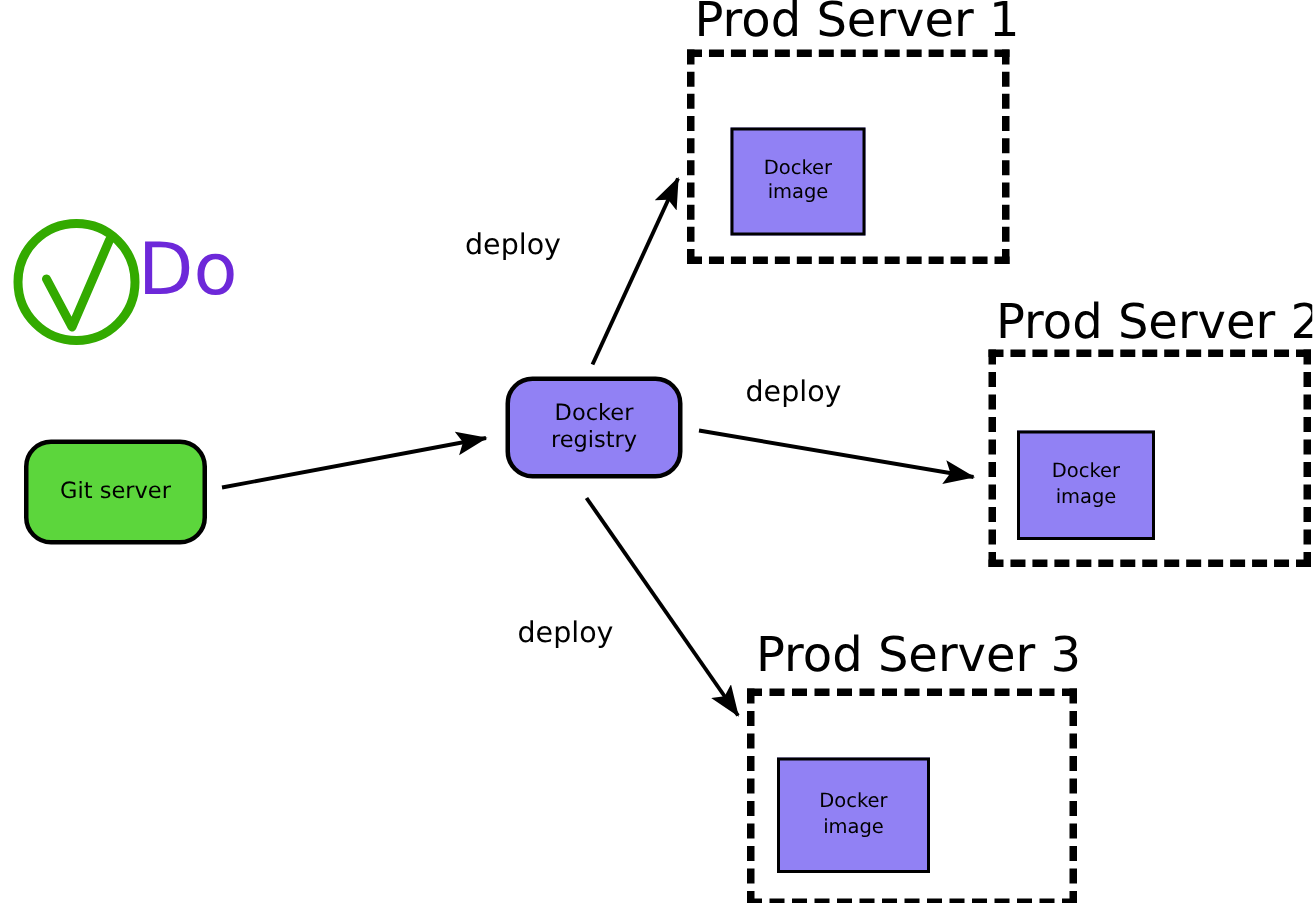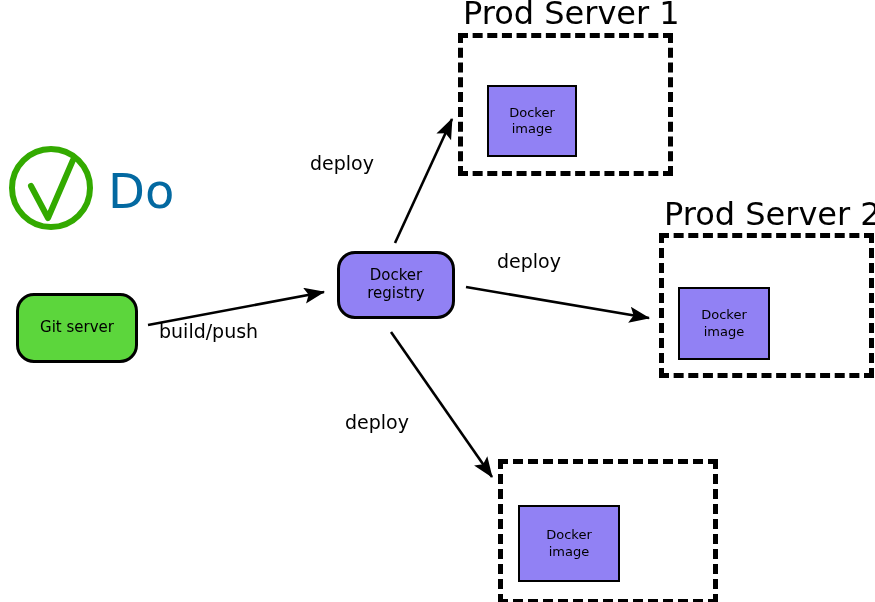--- a/index.html
+++ b/index.html
@@ -106,26 +106,25 @@
   
   #do-badge {
     position: absolute;
     left: 5px;
     top: 142px;
     width: 180px;
     height: 92px;
   }
   #do-badge-label {
     position: absolute;
-    left: 108px;
+    left: 92px;
     top: 152px;
     font-size: 48px;
-    color: #0369a1;
+    color: #6d28d9;
     white-space: nowrap;
-    margin-top: 11px;
   }
 </style>
 </head>
 <body>
 
 <div id="canvas">
 
   <svg class="layer" viewBox="0 0 875 602" xmlns="http://www.w3.org/2000/svg">
     <defs>
       <marker id="arrowhead" markerWidth="9" markerHeight="9" refX="7.6" refY="3.1" orient="auto" markerUnits="strokeWidth">
@@ -152,38 +151,38 @@
     <span>Git server</span>
   </div>
 
   <div id="docker-registry" class="node">
     <span>
       <span>Docker</span><br>
       <span>registry</span>
     </span>
   </div>
 
-  <div id="label-build-push" class="edge-label">build/push</div>
   <div id="label-deploy-1" class="edge-label">deploy</div>
   <div id="label-deploy-2" class="edge-label">deploy</div>
   <div id="label-deploy-3" class="edge-label">deploy</div>
 
   <div id="prod-server-1-title" class="server-title">Prod Server 1</div>
   <div id="prod-server-1-box" class="server-box"></div>
   <div id="docker-image-1" class="docker-image">
     <span>Docker</span>
     <span>image</span>
   </div>
 
   <div id="prod-server-2-title" class="server-title">Prod Server 2</div>
   <div id="prod-server-2-box" class="server-box"></div>
   <div id="docker-image-2" class="docker-image">
     <span>Docker</span>
     <span>image</span>
   </div>
 
+  <div id="prod-server-3-title" class="server-title">Prod Server 3</div>
   <div id="prod-server-3-box" class="server-box"></div>
   <div id="docker-image-3" class="docker-image">
     <span>Docker</span>
     <span>image</span>
   </div>
 
 </div>
 
 </body></html>

